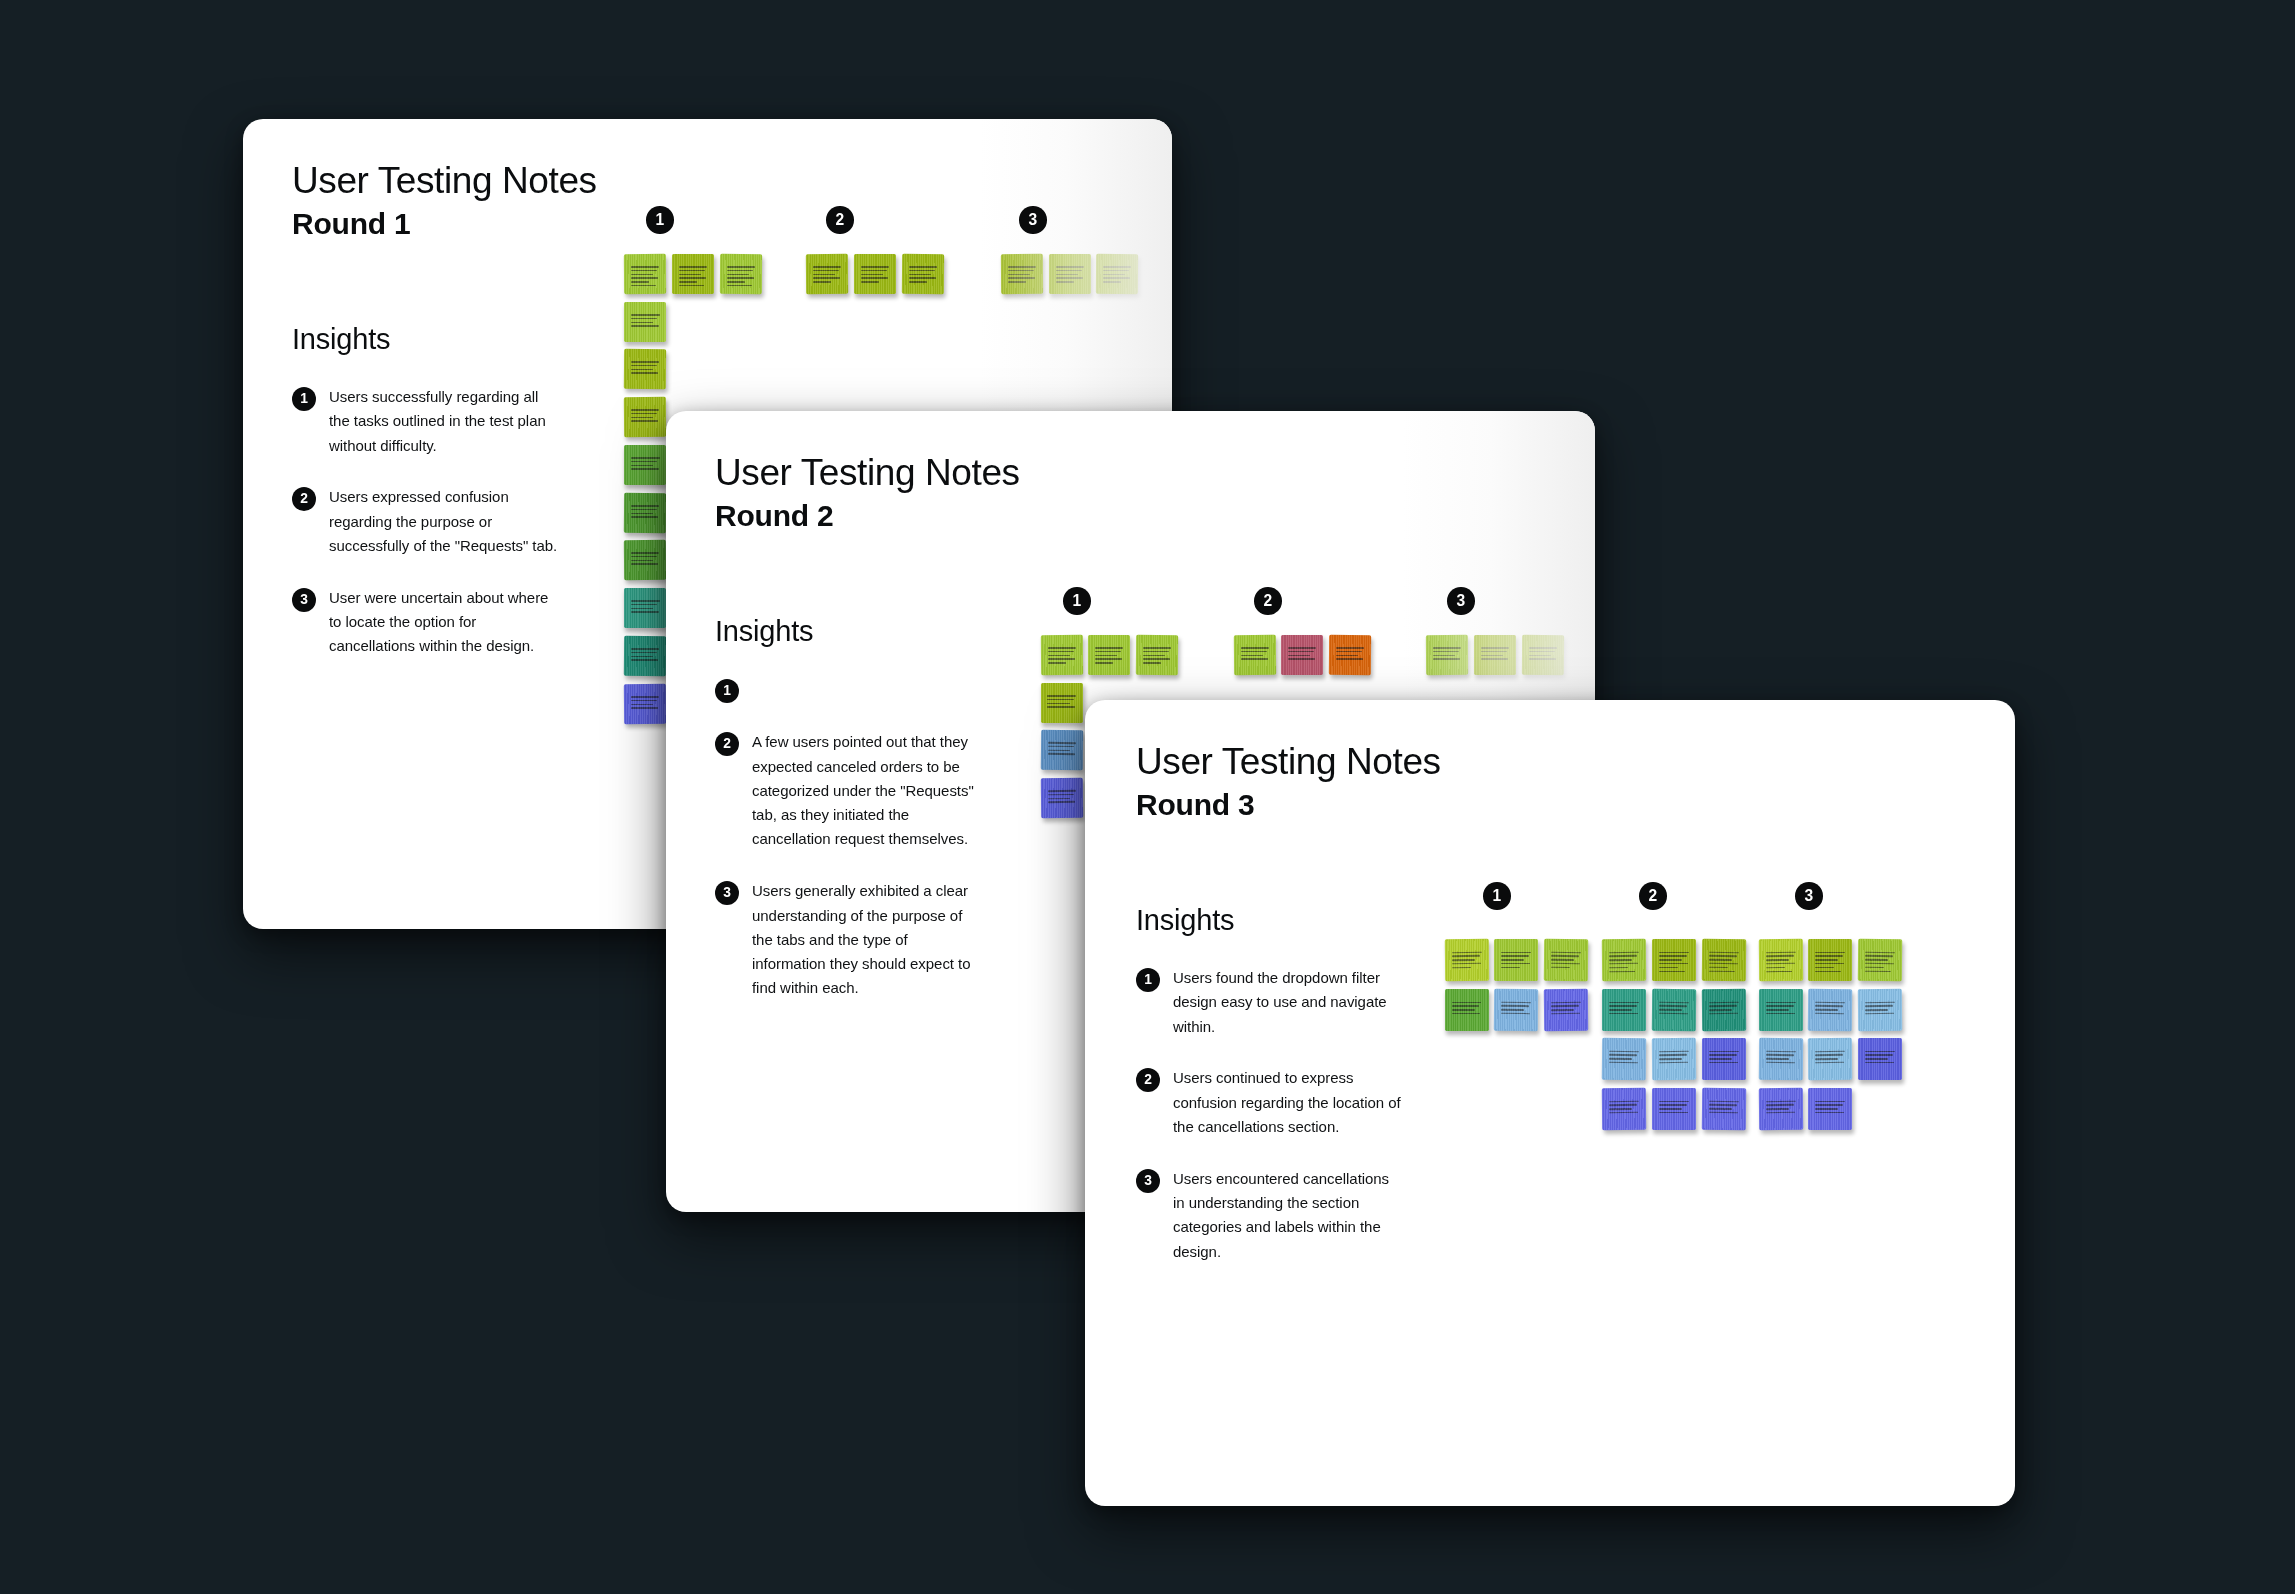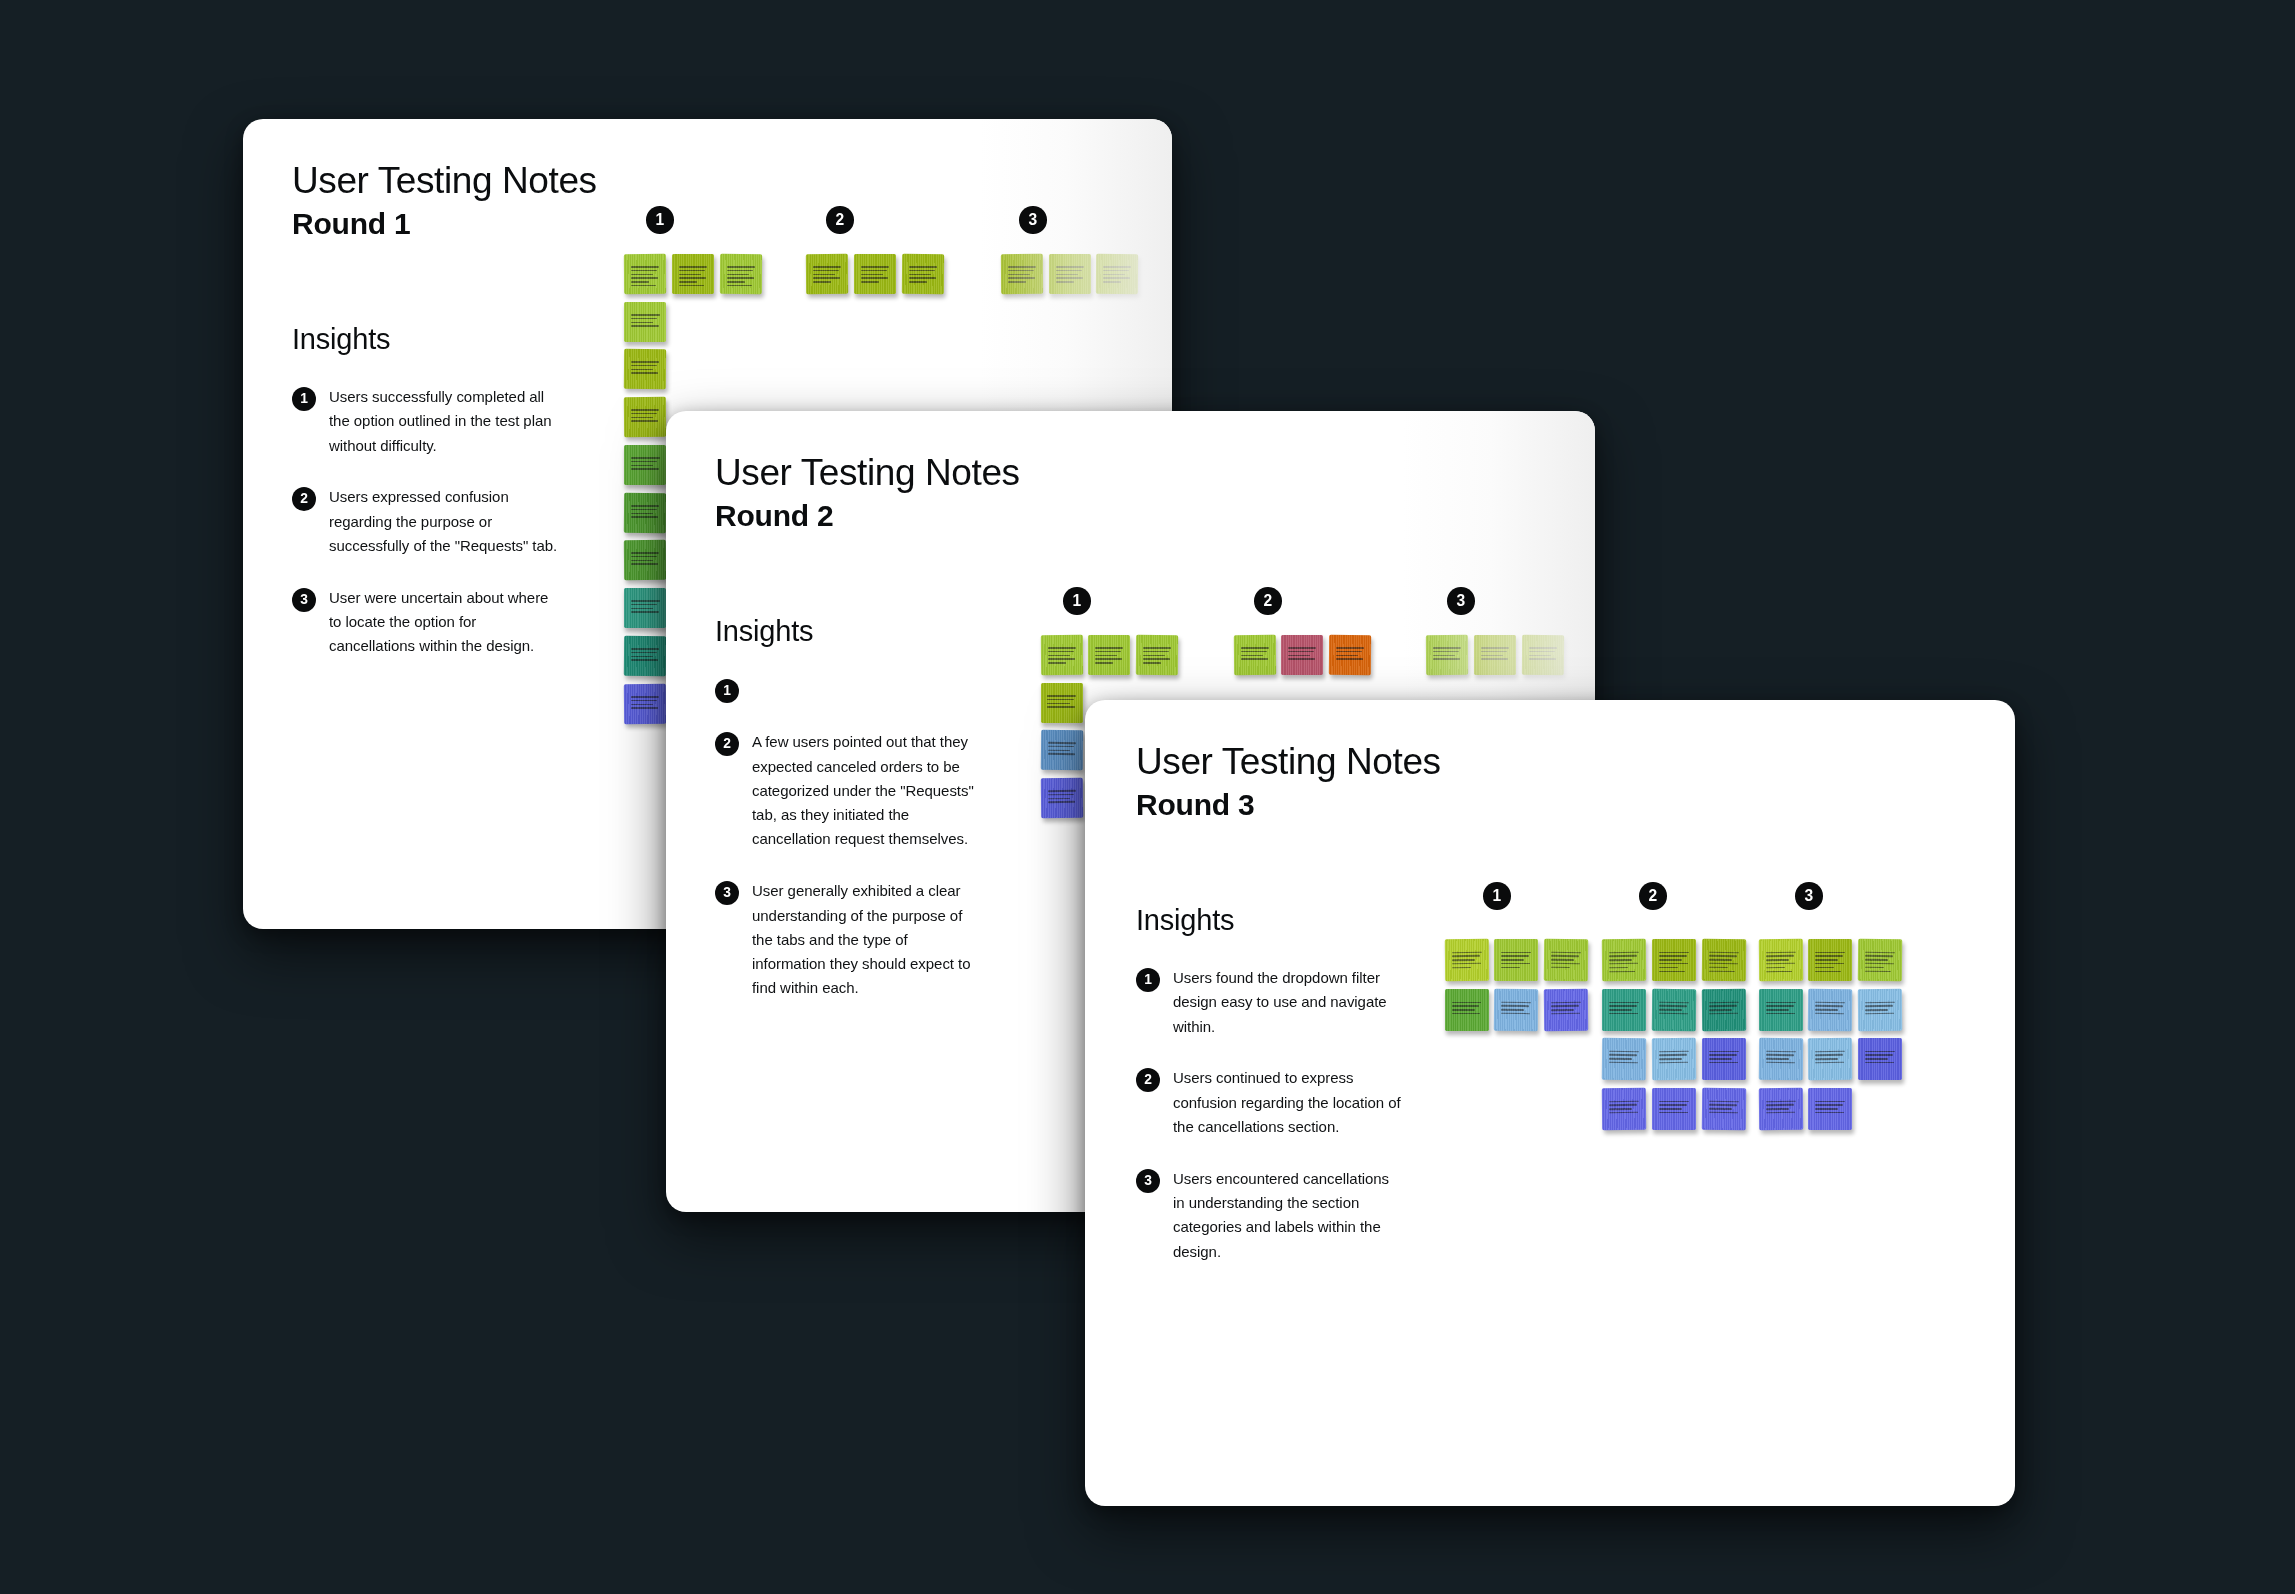--- a/index.html
+++ b/index.html
@@ -278,21 +278,21 @@
       </div>
     <div class="photo-fade"></div>
     <div class="card-head">
       <div class="title-main">User Testing Notes</div>
       <div class="title-sub">Round 1</div>
     </div>
     <div class="insights-h">Insights</div>
     <div class="insight-list">
       <div class="insight-item">
         <div class="badge-num">1</div>
-        <div class="insight-text">Users successfully completed all the option outlined in the test plan without difficulty.</div>
+        <div class="insight-text">Users successfully regarding all the tasks outlined in the test plan without difficulty.</div>
       </div>
       <div class="insight-item">
         <div class="badge-num">2</div>
         <div class="insight-text">Users expressed confusion regarding the purpose or successfully of the "Requests" tab.</div>
       </div>
       <div class="insight-item">
         <div class="badge-num">3</div>
         <div class="insight-text">User were uncertain about where to locate the option for cancellations within the design.</div>
       </div>
     </div>
@@ -412,21 +412,21 @@
     <div class="insight-list">
       <div class="insight-item">
         <div class="badge-num">1</div>
       </div>
       <div class="insight-item">
         <div class="badge-num">2</div>
         <div class="insight-text">A few users pointed out that they expected canceled orders to be categorized under the "Requests" tab, as they initiated the cancellation request themselves.</div>
       </div>
       <div class="insight-item">
         <div class="badge-num">3</div>
-        <div class="insight-text">User generally exhibited a clear understanding of the purpose of the tabs and the type of information they should expect to find within each.</div>
+        <div class="insight-text">Users generally exhibited a clear understanding of the purpose of the tabs and the type of information they should expect to find within each.</div>
       </div>
     </div>
   </div>
 
   <div class="card" id="card-3">
     <div class="notes-area">
         <div class="cluster-label" style="left: 44px; top: 0px;">1</div>
         <div class="cluster-label" style="left: 200px; top: 0px;">2</div>
         <div class="cluster-label" style="left: 356px; top: 0px;">3</div>
         <div class="note" style="left: 5.5px; top: 57px; width: 44px; height: 42px; background: rgb(178, 207, 42); transform: rotate(-0.6deg);">

